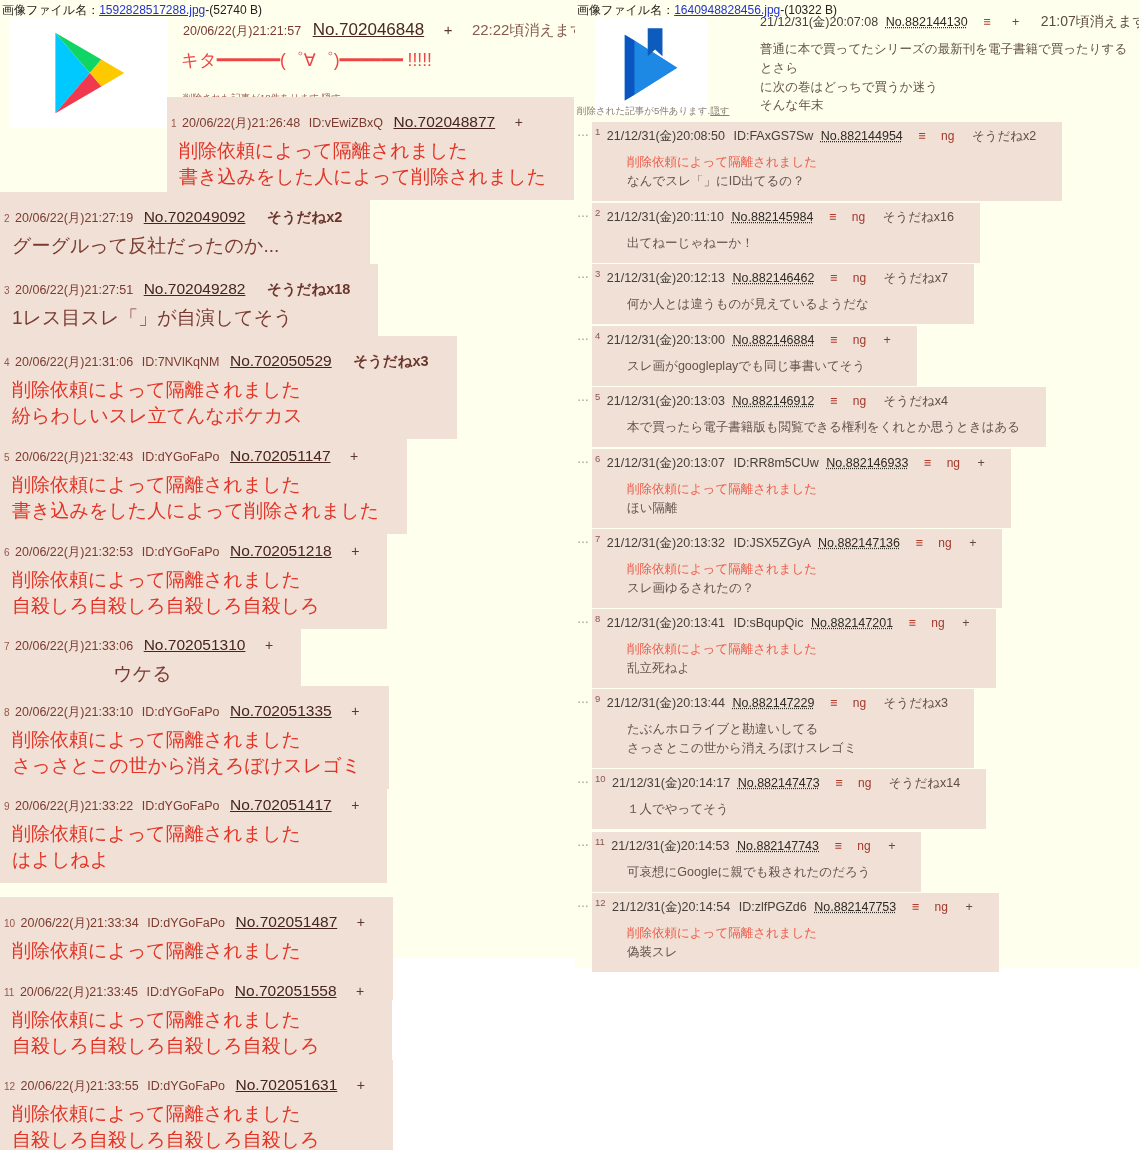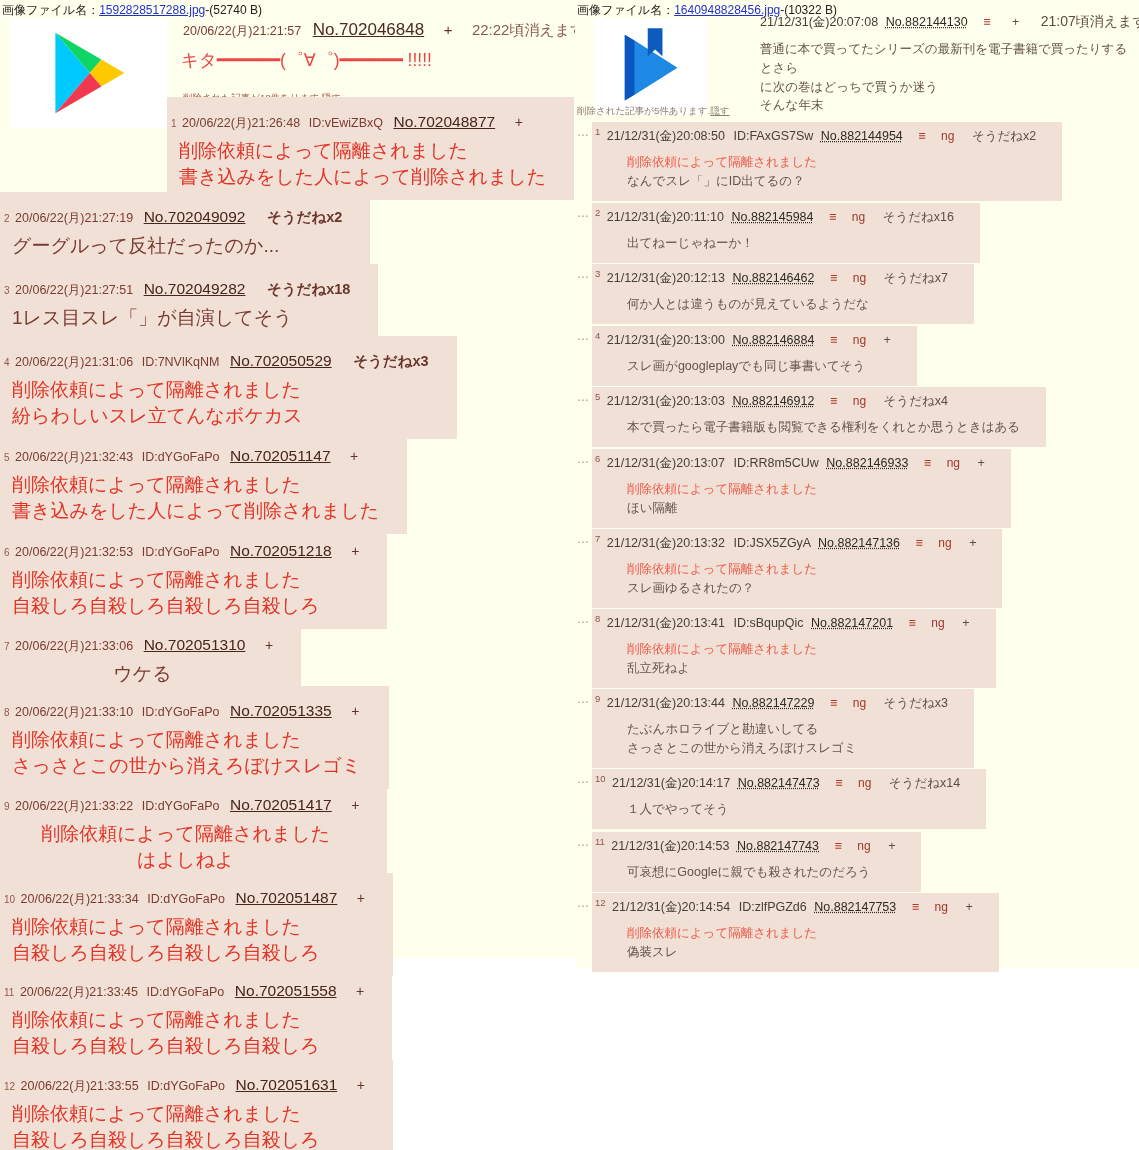--- a/index.html
+++ b/index.html
@@ -201,35 +201,35 @@
       <span class="rid">ID:dYGoFaPo</span>
       <a class="rno">No.702051335</a>
       <span class="rplus">+</span>
       
     </div>
     <div class="rbody">
             <div class="red">削除依頼によって隔離されました</div>
             <div class="red">さっさとこの世から消えろぼけスレゴミ</div>
           </div>
   </div>
-        <div class="reply left-reply" style="top: 780px; left: 0px; text-align: center;">
+        <div class="reply left-reply" style="top: 780px; left: 0px;">
     <div class="rhead">
       <span class="rn">9</span>
       <span class="rdate">20/06/22(月)21:33:22</span>
       <span class="rid">ID:dYGoFaPo</span>
       <a class="rno">No.702051417</a>
       <span class="rplus">+</span>
       
     </div>
     <div class="rbody">
             <div class="red">削除依頼によって隔離されました</div>
             <div class="red">はよしねよ</div>
           </div>
   </div>
-        <div class="reply left-reply" style="top: 873px; left: 0px;">
+        <div class="reply left-reply" style="top: 897px; left: 0px;">
     <div class="rhead">
       <span class="rn">10</span>
       <span class="rdate">20/06/22(月)21:33:34</span>
       <span class="rid">ID:dYGoFaPo</span>
       <a class="rno">No.702051487</a>
       <span class="rplus">+</span>
       
     </div>
     <div class="rbody">
             <div class="red">削除依頼によって隔離されました</div>

